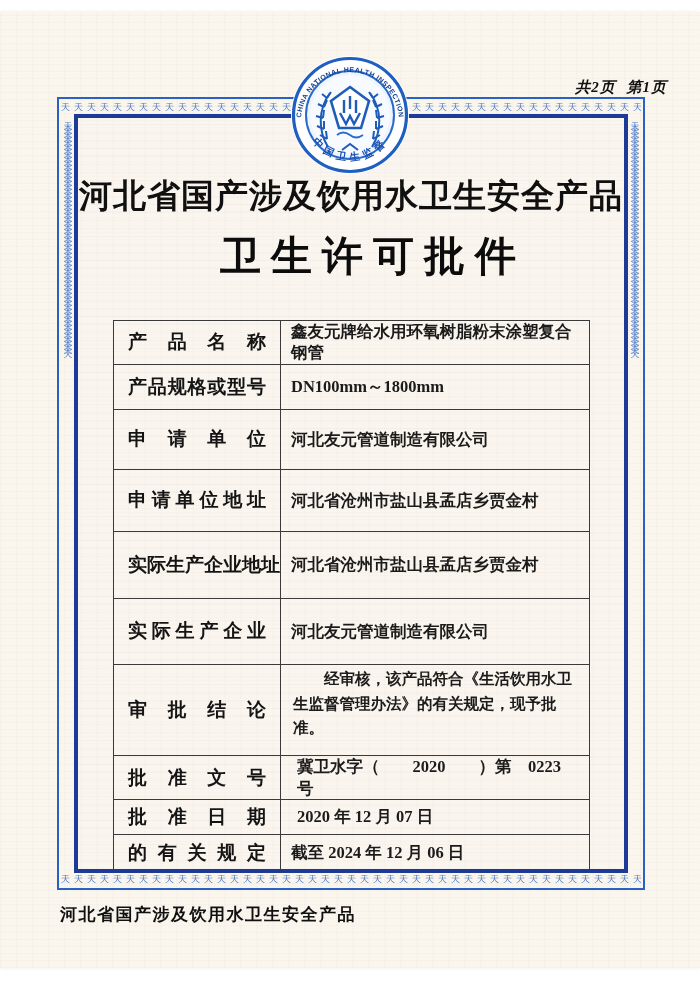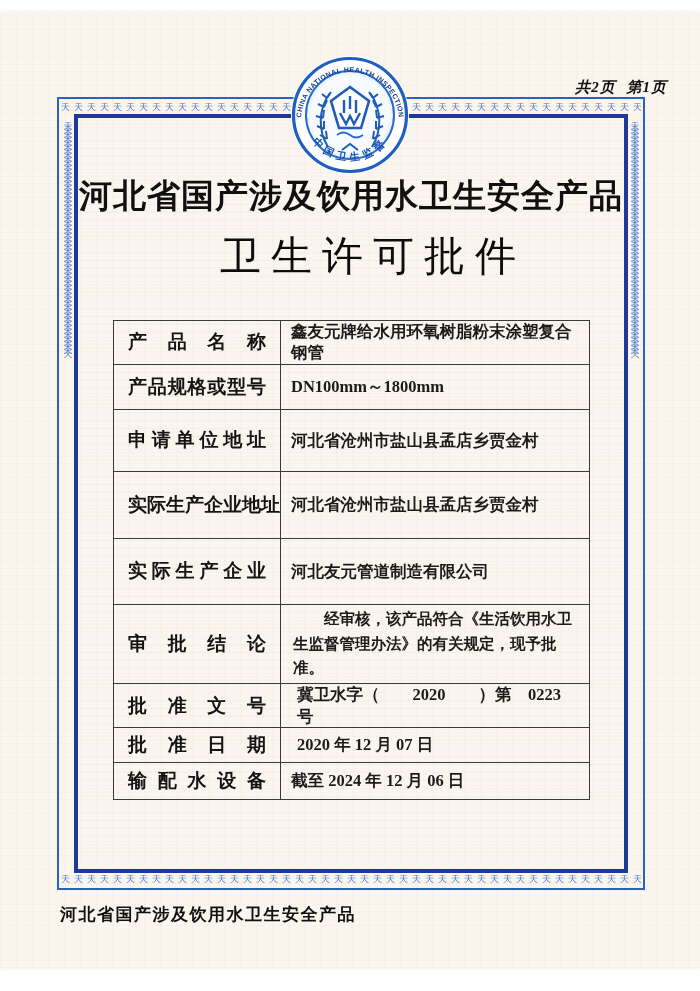--- a/index.html
+++ b/index.html
@@ -41,39 +41,39 @@
     position:absolute;inset:13px;border:4px solid #1c3a96;box-sizing:border-box;
     background:
       repeating-linear-gradient(0deg, rgba(160,150,135,0.05) 0 1px, transparent 1px 8px),
       rgba(250,246,238,0.4);
   }
   
   .emblem{position:absolute;left:290px;top:43px;width:120px;height:120px;}
   
   .titles{margin-top:56px;text-align:center;}
   .title1{font-size:33px;font-weight:700;letter-spacing:1px;color:#101010;}
-  .title2{font-size:41px;font-weight:400;letter-spacing:10px;color:#0c0c0c;margin-top:10px;padding-left:44px;}
+  .title2{font-size:41px;font-weight:700;letter-spacing:10px;color:#0c0c0c;margin-top:10px;padding-left:44px;}
   
   table.cert{
     border-collapse:collapse;margin:36px 0 0 35px;width:477px;table-layout:fixed;
   }
   table.cert td{
     border:1px solid #3a3a3a;vertical-align:middle;overflow:hidden;
   }
   td.lbl{
     width:167px;box-sizing:border-box;padding:0 14px;
     font-size:19px;font-weight:700;color:#141414;
     text-align:justify;text-align-last:justify;white-space:nowrap;
   }
   td.val{
     box-sizing:border-box;padding:0 8px 0 10px;font-size:16.5px;font-weight:700;color:#1b1b1b;
     text-align:left;line-height:1.3;
   }
   td.val.center{padding:0 16px;}
-  td.val.para{font-size:15.5px;text-indent:2em;line-height:1.6;padding:2px 10px 2px 12px;}
+  td.val.para{font-size:15.5px;text-indent:2em;line-height:1.6;padding:2px 10px 14px 12px;}
   
   .issuer{
     position:absolute;left:60px;top:891px;font-size:17px;font-weight:700;color:#101010;
     letter-spacing:1.5px;
   }
 </style>
 </head>
 <body>
 
 <div class="paper">
@@ -99,20 +99,24 @@
         <table class="cert">
           <tbody>
               <tr style="height: 42px;">
                 <td class="lbl">产品名称</td>
                 <td class="val">鑫友元牌给水用环氧树脂粉末涂塑复合钢管</td>
               </tr>
               <tr style="height: 45px;">
                 <td class="lbl">产品规格或型号</td>
                 <td class="val">DN100mm～1800mm</td>
               </tr>
+              <tr style="height: 60px;">
+                <td class="lbl">申请单位</td>
+                <td class="val">河北友元管道制造有限公司</td>
+              </tr>
               <tr style="height: 62px;">
                 <td class="lbl">申请单位地址</td>
                 <td class="val">河北省沧州市盐山县孟店乡贾金村</td>
               </tr>
               <tr style="height: 67px;">
                 <td class="lbl">实际生产企业地址</td>
                 <td class="val">河北省沧州市盐山县孟店乡贾金村</td>
               </tr>
               <tr style="height: 66px;">
                 <td class="lbl">实际生产企业</td>
@@ -124,21 +128,21 @@
               </tr>
               <tr style="height: 38px;">
                 <td class="lbl">批准文号</td>
                 <td class="val center">冀卫水字（　　2020　　）第　0223　号</td>
               </tr>
               <tr style="height: 35px;">
                 <td class="lbl">批准日期</td>
                 <td class="val center">2020 年 12 月 07 日</td>
               </tr>
               <tr style="height: 37px;">
-                <td class="lbl">输配水设备</td>
+                <td class="lbl">的有关规定</td>
                 <td class="val">截至 2024 年 12 月 06 日</td>
               </tr>
             </tbody>
         </table>
       </div>
     </div>
   </div>
 
   <svg class="emblem" viewBox="0 0 120 120">
     <circle cx="60" cy="60" r="59" fill="#ffffff"></circle>

